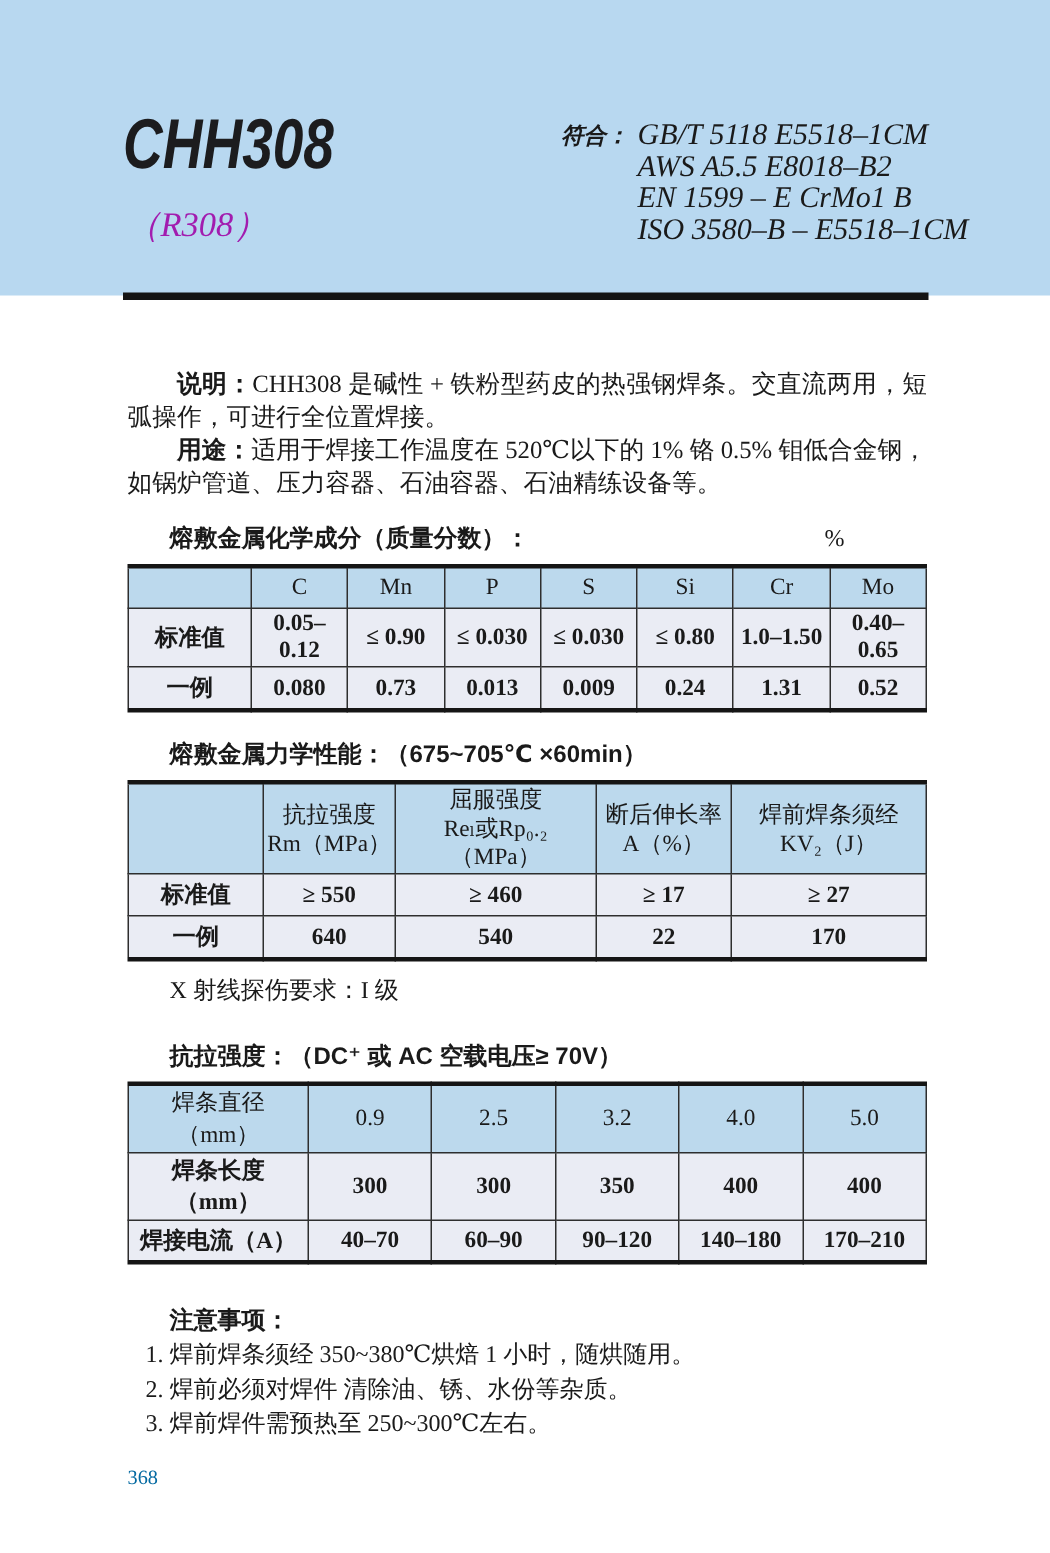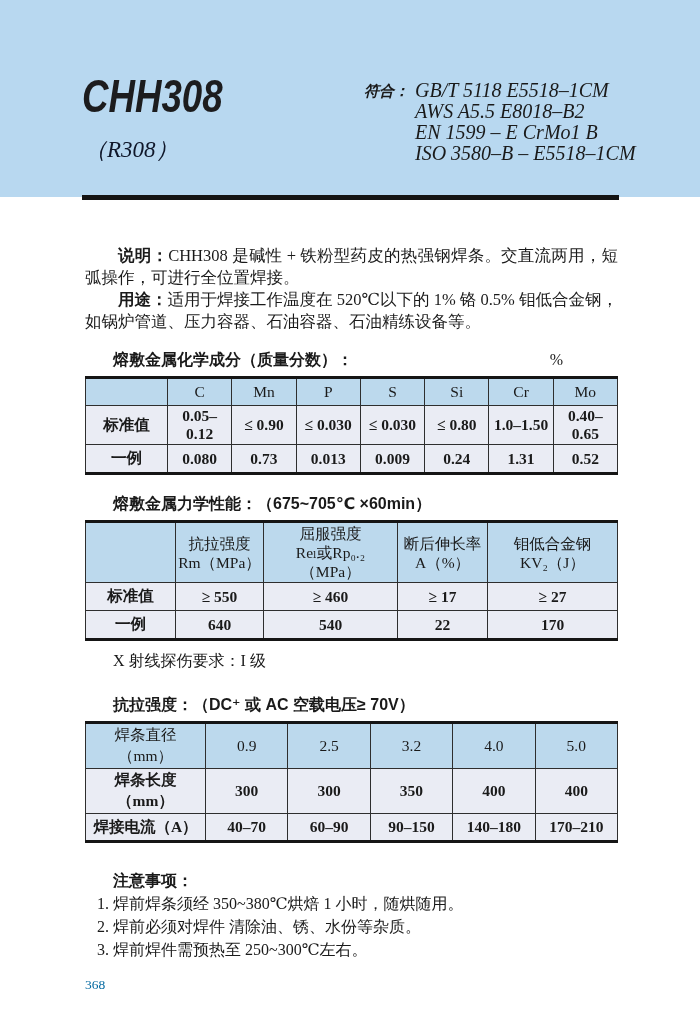--- a/index.html
+++ b/index.html
@@ -5,22 +5,22 @@
   html,body{margin:0;padding:0;background:#fff;}
   .canvas{position:relative;width:700px;height:1035px;background:#fff;overflow:hidden;
           font-family:"Liberation Serif","DejaVu Serif",serif;color:#1a1a1a;}
 
   
   .hd{position:absolute;left:0;top:0;width:700px;height:197px;background:#b8d8f0;font-style:italic;}
   .product-name{position:absolute;left:82px;top:72px;
                 font-family:"Liberation Sans","DejaVu Sans",sans-serif;
                 font-weight:900;font-size:47px;line-height:1;color:#1c1c1e;
                 transform:scaleX(.78);transform-origin:left center;letter-spacing:0px;}
-  .model-alias{position:absolute;left:84px;top:134px;font-size:23px;color:#0f172a;}
-  .standards{position:absolute;left:364px;top:80px;display:flex;align-items:flex-start;}
+  .model-alias{position:absolute;left:84px;top:134px;font-size:23px;color:#a21caf;}
+  .standards{position:absolute;left:374px;top:80px;display:flex;align-items:flex-start;}
   .std-label{font-family:"Liberation Sans","DejaVu Sans",sans-serif;font-weight:700;
              font-size:15px;line-height:21px;margin-right:6px;white-space:nowrap;}
   .std-list{font-size:20px;line-height:21px;white-space:nowrap;}
 
   .rule{position:absolute;left:82px;top:195px;width:537px;height:5px;background:#141414;}
 
   
   .main{position:absolute;left:85px;top:245px;width:533px;}
   .para{margin:0;font-size:16.5px;line-height:22px;text-indent:2em;text-align:justify;}
   .plabel{font-family:Liberation Serif, serif;font-weight:700;}
@@ -143,21 +143,21 @@
           </colgroup>
         <tbody>
             <tr class="hrow tall">
           <th></th>
           <th>抗拉强度
 Rm（MPa）</th>
           <th>屈服强度
 Reₗ或Rp₀.₂（MPa）</th>
           <th>断后伸长率
 A（%）</th>
-          <th>钼低合金钢
+          <th>焊前焊条须经
 KV₂（J）</th>
         </tr>
         <tr class="drow">
           <th>标准值</th>
           <td>≥ 550</td>
           <td>≥ 460</td>
           <td>≥ 17</td>
           <td>≥ 27</td>
         </tr>
         <tr class="drow">
@@ -199,21 +199,21 @@
           <td>300</td>
           <td>300</td>
           <td>350</td>
           <td>400</td>
           <td>400</td>
         </tr>
         <tr class="drow">
           <th>焊接电流（A）</th>
           <td>40–70</td>
           <td>60–90</td>
-          <td>90–150</td>
+          <td>90–120</td>
           <td>140–180</td>
           <td>170–210</td>
         </tr>
       </tbody>
         </table>
     </div>
 
     <div class="notes">
       <div class="notes-title">注意事项：</div>
       <div class="note-item">1. 焊前焊条须经 350~380℃烘焙 1 小时，随烘随用。</div>

